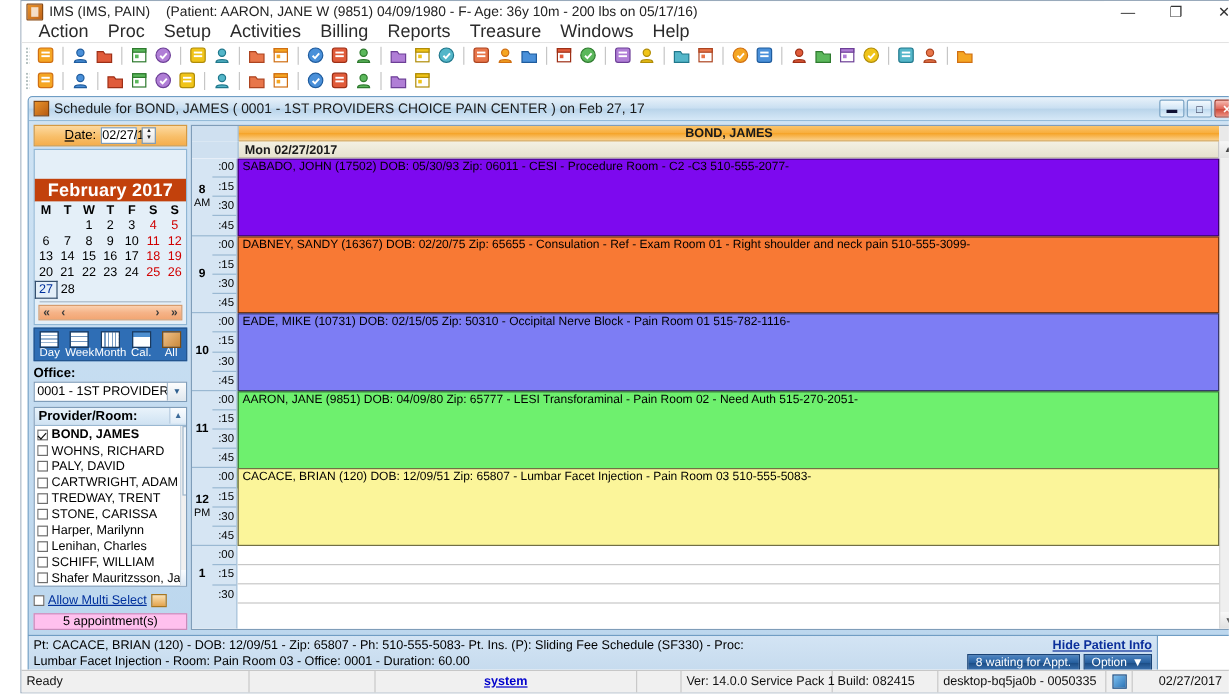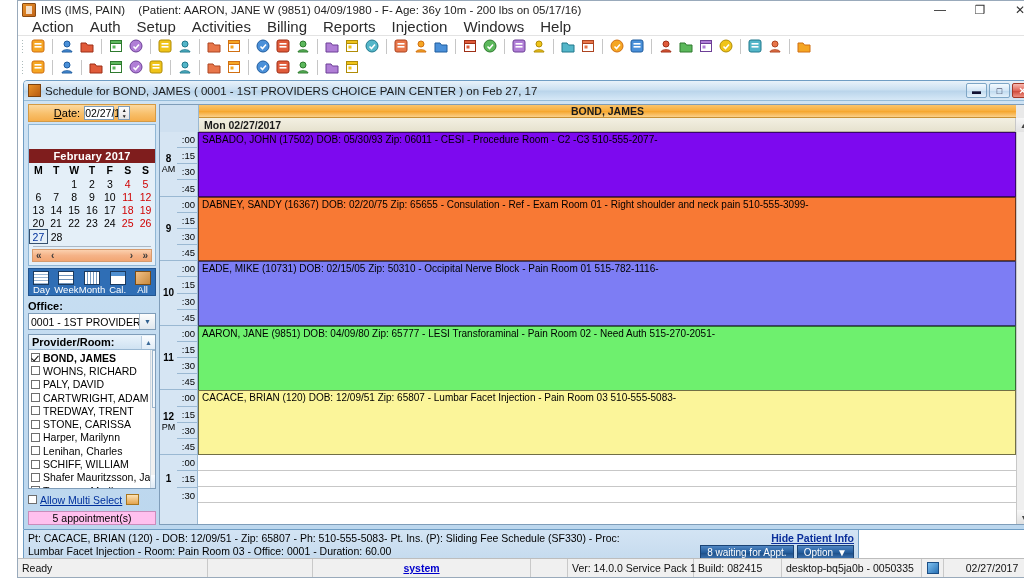--- a/index.html
+++ b/index.html
@@ -241,23 +241,23 @@
   }
 
   
   .calendar {
     background: #e4eff8;
     border: 1px solid #8fb6d4;
     box-sizing: border-box;
     padding: 0;
   }
   .cal-head {
-    background: #7f1d1d;
+    background: #c2410c;
     color: #fff;
-    font-size: 11px;
+    font-size: 15px;
     font-weight: bold;
     text-align: center;
     padding: 1px 0;
     letter-spacing: .2px;
     margin-top: 24px;
   }
   .cal-grid {
     width: 100%;
     border-collapse: collapse;
     font-size: 10.5px;
@@ -641,21 +641,21 @@
     background: linear-gradient(180deg,#f8f8f8,#e0e0e0);
     display: flex; align-items: center; justify-content: center;
     font-size: 7px; color: #444;
   }
   .vscroll .track { flex: 1 1 auto; background: #efefef; }
 
   
   .patient-bar {
     position: absolute;
     left: 5px; top: 452px;
-    width: 836px;
+    width: 942px;
     height: 36px;
     background: linear-gradient(180deg,#d3e4f4 0%, #c3d9ed 100%);
     border: 1px solid #6f9dc4;
     border-top: none;
     box-sizing: border-box;
     display: flex;
     align-items: flex-start;
     padding: 2px 4px;
   }
   .pb-text {
@@ -731,26 +731,26 @@
     </div>
     <div class="win-controls">
       <div class="win-btn">—</div>
       <div class="win-btn">❐</div>
       <div class="win-btn close">✕</div>
     </div>
   </div>
 
   <div class="menubar">
     <div class="menu-item">Action</div>
-    <div class="menu-item">Auth</div>
+    <div class="menu-item">Proc</div>
     <div class="menu-item">Setup</div>
     <div class="menu-item">Activities</div>
     <div class="menu-item">Billing</div>
     <div class="menu-item">Reports</div>
-    <div class="menu-item">Injection</div>
+    <div class="menu-item">Treasure</div>
     <div class="menu-item">Windows</div>
     <div class="menu-item">Help</div>
   </div>
 
   <div class="toolbar" id="toolbar1">
       <div class="tb-grip"></div>
       <div class="tb-icon">
         <svg width="16" height="16" viewBox="0 0 16 16">
           <rect x="2" y="2" width="12" height="12" rx="2" fill="#f5a623" stroke="#d06f12"></rect>
              <rect x="4.5" y="5" width="7" height="1.6" fill="#fff"></rect>

